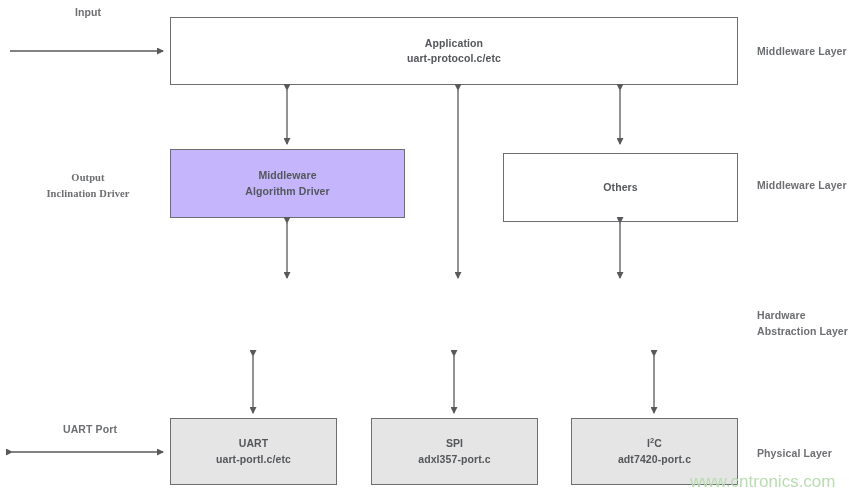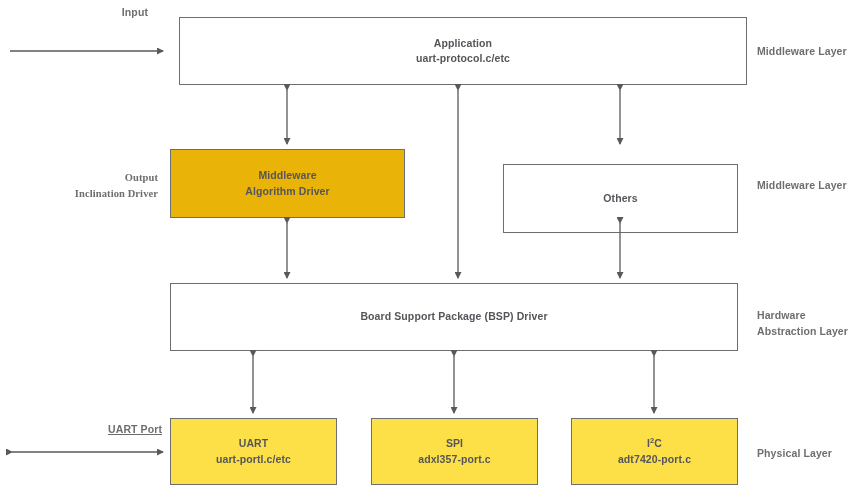--- a/index.html
+++ b/index.html
@@ -26,30 +26,30 @@
     align-items: center;
     justify-content: center;
     text-align: center;
     color: #54565a;
     font-size: 10.5px;
     font-weight: bold;
     line-height: 1.45;
     letter-spacing: 0.1px;
   }
   .box-white { background: #ffffff; }
-  .box-lightblue { background: #eab308; text-align: center; }
-  .box-blue { background: #fde047; }
+  .box-lightblue { background: #c4b5fd; text-align: center; }
+  .box-blue { background: #e5e5e5; }
 
   .side-label {
     position: absolute;
     color: #6d6e71;
     font-size: 10.5px;
     font-weight: bold;
     line-height: 1.5;
-    text-align: right;
+    text-align: center;
     letter-spacing: 0.1px;
   }
   .layer-label {
     position: absolute;
     color: #6d6e71;
     font-size: 10.5px;
     font-weight: bold;
     line-height: 1.5;
     text-align: left;
     letter-spacing: 0.1px;
@@ -78,58 +78,55 @@
 
   <div class="side-label" style="left:28px; top:5px; width:120px;">
     <span class="box-line-1">Input</span>
   </div>
 
   <div class="side-label" style="left:18px; top:170px; width:140px;font-family:Liberation Serif, serif;">
     <span class="box-line-1">Output</span>
     <span class="box-line-2">Inclination Driver</span>
   </div>
 
-  <div class="side-label" style="left:42px; top:422px; width:120px;text-decoration:underline;">
+  <div class="side-label" style="left:30px; top:422px; width:120px;">
     <span class="box-line-1">UART Port</span>
   </div>
 
   <div class="layer-label" style="left:757px; top:44px; width:95px;">
     <span class="box-line-1">Middleware Layer</span>
   </div>
 
   <div class="layer-label" style="left:757px; top:178px; width:95px;">
     <span class="box-line-1">Middleware Layer</span>
   </div>
 
   <div class="layer-label" style="left:757px; top:308px; width:95px;">
     <span class="box-line-1">Hardware</span>
     <span class="box-line-2">Abstraction Layer</span>
   </div>
 
   <div class="layer-label" style="left:757px; top:446px; width:95px;">
     <span class="box-line-1">Physical Layer</span>
   </div>
 
-  <div class="box box-white" style="left:170px; top:17px; width:568px; height:68px;margin-left:9px;">
+  <div class="box box-white" style="left:170px; top:17px; width:568px; height:68px;">
     <span class="box-line-1">Application</span>
     <span class="box-line-2">uart-protocol.c/etc</span>
   </div>
 
   <div class="box box-lightblue" style="left:170px; top:149px; width:235px; height:69px;">
     <span class="box-line-1">Middleware</span>
     <span class="box-line-2">Algorithm Driver</span>
   </div>
 
-  <div class="box box-white" style="left:503px; top:164px; width:235px; height:69px;">
+  <div class="box box-white" style="left:503px; top:153px; width:235px; height:69px;">
     <span class="box-line-1">Others</span>
   </div>
 
-  <div class="box box-white" style="left:170px; top:283px; width:568px; height:68px;">
-    <span class="box-line-1">Board Support Package (BSP) Driver</span>
-  </div>
 
   <div class="box box-blue" style="left:170px; top:418px; width:167px; height:67px;">
     <span class="box-line-1">UART</span>
     <span class="box-line-2">uart-portl.c/etc</span>
   </div>
 
   <div class="box box-blue" style="left:371px; top:418px; width:167px; height:67px;">
     <span class="box-line-1">SPI</span>
     <span class="box-line-2">adxl357-port.c</span>
   </div>
@@ -163,14 +160,15 @@
 
     <line x1="620" y1="223" x2="620" y2="278" stroke="#58595b" stroke-width="1.3" marker-end="url(#arrowhead)" marker-start="url(#arrowtail)"></line>
 
     <line x1="253" y1="356" x2="253" y2="413" stroke="#58595b" stroke-width="1.3" marker-end="url(#arrowhead)" marker-start="url(#arrowtail)"></line>
 
     <line x1="454" y1="356" x2="454" y2="413" stroke="#58595b" stroke-width="1.3" marker-end="url(#arrowhead)" marker-start="url(#arrowtail)"></line>
 
     <line x1="654" y1="356" x2="654" y2="413" stroke="#58595b" stroke-width="1.3" marker-end="url(#arrowhead)" marker-start="url(#arrowtail)"></line>
   </svg>
 
+  <div class="watermark" style="left:690px; top:472px;">www.cntronics.com</div>
 
 </div>
 
 </body></html>

